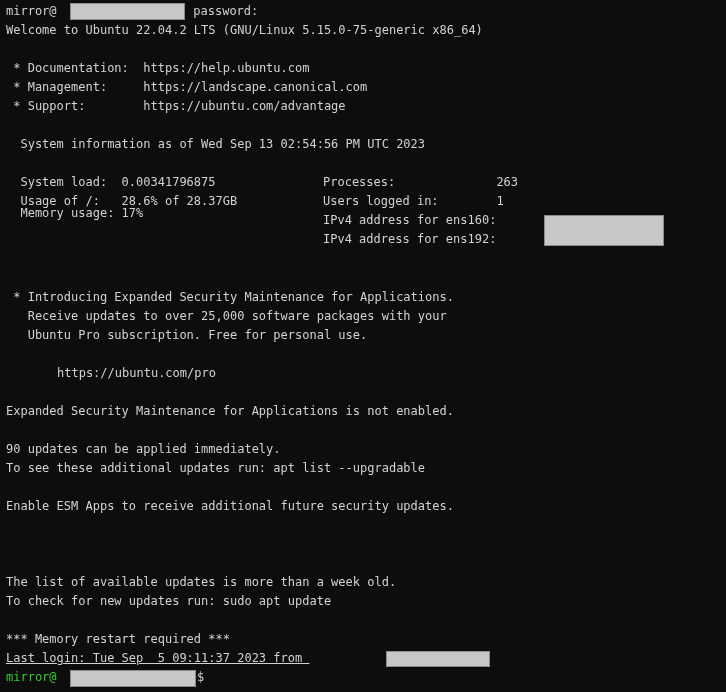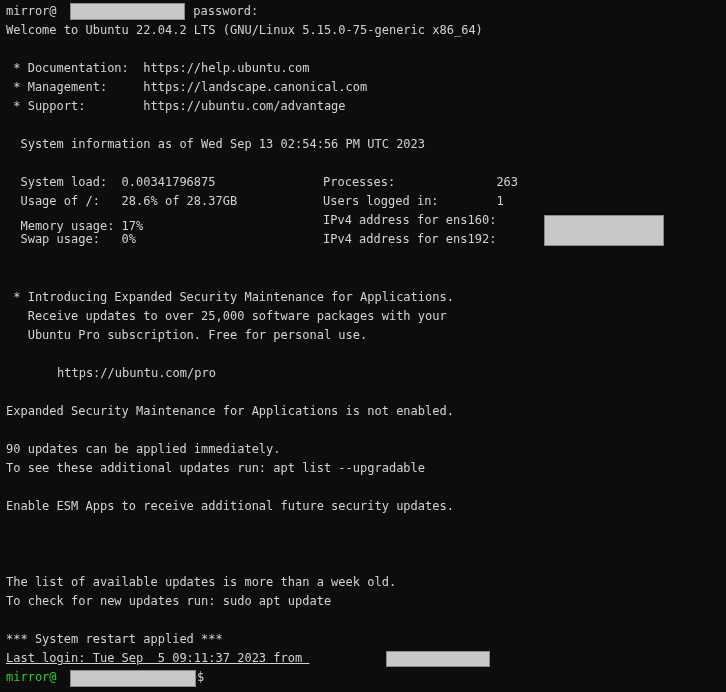--- a/index.html
+++ b/index.html
@@ -49,22 +49,21 @@
   <div class="line" style="top:21px;">Welcome to Ubuntu 22.04.2 LTS (GNU/Linux 5.15.0-75-generic x86_64)</div>
 
   <div class="line" style="top:59px;"><span> * Documentation:  </span><span>https://help.ubuntu.com</span></div>
   <div class="line" style="top:97px;"><span> * Support:        </span><span>https://ubuntu.com/advantage</span></div>
   <div class="line" style="top:78px;"><span> * Management:     </span><span>https://landscape.canonical.com</span></div>
 
   <div class="line" style="top:135px;">  System information as of Wed Sep 13 02:54:56 PM UTC 2023</div>
 
   <div class="line" style="top:173px;">  System load:  0.00341796875</div>
   <div class="line" style="top:192px;">  Usage of /:   28.6% of 28.37GB</div>
-  <div class="line" style="top:217px;">  Memory usage: 17%</div>
-  <div class="line" style="top:230px;">  Swap usage:   0%</div>
+  <div class="line" style="top:204px;">  Memory usage: 17%</div>
 
   <div class="line" style="left:323px; top:173px;">Processes:              263</div>
   <div class="line" style="left:323px; top:192px;text-align:right;">Users logged in:        1</div>
   <div class="line" style="left:323px; top:211px;">IPv4 address for ens160:</div>
   <div class="line" style="left:323px; top:230px;">IPv4 address for ens192:</div>
   <div class="redaction" style="left:544px; top:215px; width:120px; height:31px;"></div>
 
   <div class="line" style="top:288px;"> * Introducing Expanded Security Maintenance for Applications.</div>
   <div class="line" style="top:307px;">   Receive updates to over 25,000 software packages with your</div>
   <div class="line" style="top:326px;">   Ubuntu Pro subscription. Free for personal use.</div>
@@ -74,20 +73,20 @@
   <div class="line" style="top:402px;">Expanded Security Maintenance for Applications is not enabled.</div>
 
   <div class="line" style="top:440px;">90 updates can be applied immediately.</div>
   <div class="line" style="top:459px;">To see these additional updates run: apt list --upgradable</div>
 
   <div class="line" style="top:497px;">Enable ESM Apps to receive additional future security updates.</div>
 
   <div class="line" style="top:573px;">The list of available updates is more than a week old.</div>
   <div class="line" style="top:592px;">To check for new updates run: sudo apt update</div>
 
-  <div class="line" style="top:630px;">*** System restart applied ***</div>
+  <div class="line" style="top:630px;">*** Memory restart required ***</div>
   <div class="line" style="top:649px;text-decoration:underline;"><span>Last login: Tue Sep  5 09:11:37 2023 from </span></div>
   <div class="redaction" style="left:386px; top:651px; width:104px; height:16px;"></div>
 
   <div class="line" style="top:668px;"><span class="seg-green">mirror@</span><span class="inline-gap" style="width:126px;"></span><span class="seg-blue">:~</span><span class="seg-white">$</span></div>
   <div class="redaction" style="left:70px; top:670px; width:126px; height:17px;"></div>
 
 </div>
 
 </body></html>

